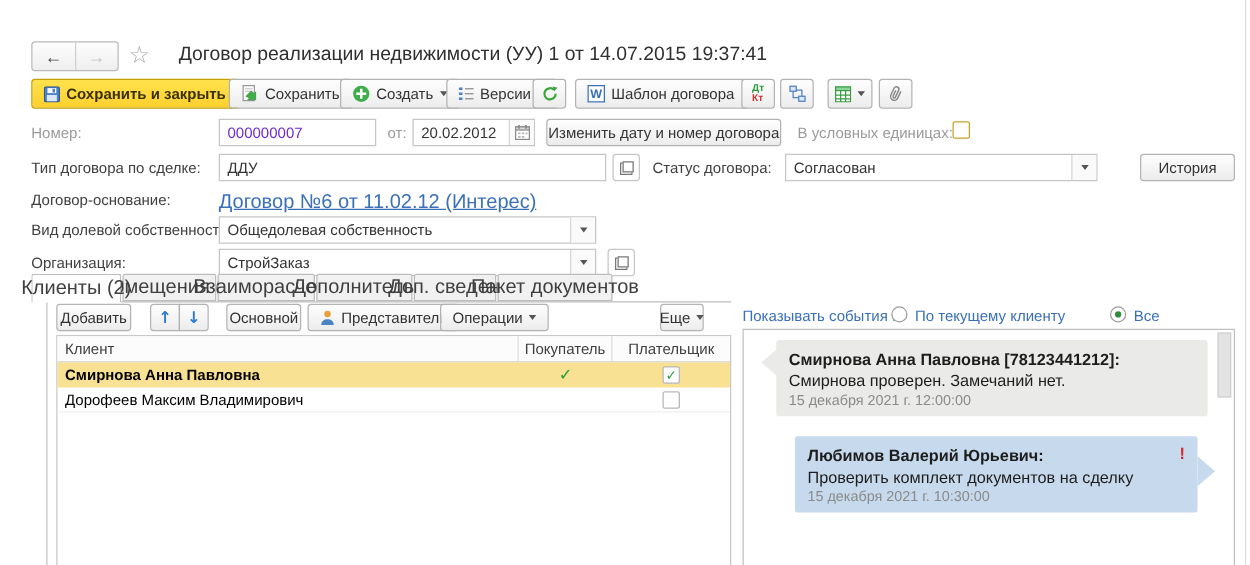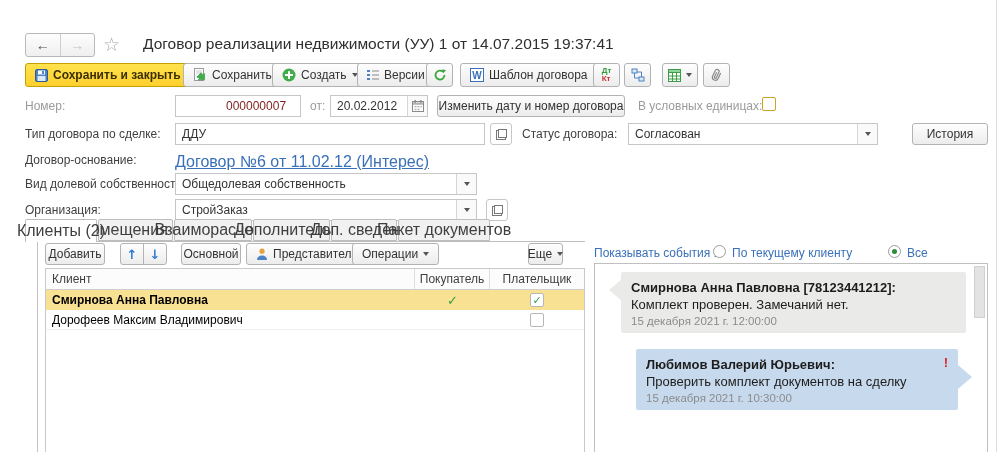--- a/index.html
+++ b/index.html
@@ -23,21 +23,21 @@
   .navgroup { position:absolute; left:25px; top:33px; width:70px; height:24px; border:1px solid #b9b9b9; border-radius:3px; background:linear-gradient(#fdfdfd,#efefef); display:flex; }
   .navgroup .half { flex:1; display:flex; align-items:center; justify-content:center; font-size:14px; font-weight:bold; }
   .navgroup .half:first-child { border-right:1px solid #cfcfcf; color:#4a4a4a; }
   .navgroup .half:last-child { color:#c2c2c2; }
   .star { position:absolute; left:103px; top:33px; font-size:19px; color:#a9a9a9; font-family:"DejaVu Sans",sans-serif; }
   .title { position:absolute; left:143px; top:35px; font-size:15.5px; color:#2f2f2f; white-space:nowrap; }
 
   
   .field { position:absolute; height:22px; border:1px solid #c6c6c6; background:#fff; display:flex; align-items:center; font-size:12px; color:#333; }
   .field .val { padding:0 6px; flex:1; white-space:nowrap; overflow:hidden; }
-  .field .val.dim { color:#7f1d1d;margin-left:44px; }
+  .field .val.dim { color:#6d28d9; }
   .field .cell { width:20px; align-self:stretch; border-left:1px solid #d6d6d6; display:flex; align-items:center; justify-content:center; background:#fafafa; }
   .link { position:absolute; font-size:16px; color:#3a70b9; text-decoration:underline; white-space:nowrap; cursor:pointer; }
   .checkbox { position:absolute; width:14px; height:14px; border:1px solid #b0b0b0; border-radius:2px; background:#fff; display:flex; align-items:center; justify-content:center; font-size:11px; font-weight:bold; color:#2e9e3e; }
   .checkbox.gold { border-color:#c9a227; }
 
   
   .tab { position:absolute; top:219px; height:22px; border:1px solid #bdbdbd; border-radius:2px 2px 0 0; background:#f1f1f1; display:flex; align-items:center; justify-content:center; font-size:16px; color:#3f3f3f; white-space:nowrap; z-index:1; }
   .tab.active { background:#fff; height:23px; border-bottom:none; z-index:3; }
   .hline { position:absolute; height:1px; background:#bdbdbd; z-index:2; }
   .vline { position:absolute; width:1px; background:#c4c4c4; }
@@ -338,21 +338,21 @@
   <div class="rlabel" style="left:594px; top:246px;">Показывать события :</div>
   <div class="radio" style="left:713px; top:245px;"></div>
   <div class="rlabel" style="left:732px; top:246px;">По текущему клиенту</div>
   <div class="radio on" style="left:888px; top:245px;"></div>
   <div class="rlabel" style="left:907px; top:246px;">Все</div>
 
   <div class="panel">
     <div class="tail-left" style="left:14px; top:15px;"></div>
     <div class="bubble gray" style="left:26px; top:8px; width:345px;">
       <div class="author">Смирнова Анна Павловна [78123441212]:</div>
-      <div class="msg">Комплект проверен. Замечаний нет.</div>
+      <div class="msg">Смирнова проверен. Замечаний нет.</div>
       <div class="ts">15 декабря 2021 г. 12:00:00</div>
     </div>
 
     <div class="bubble blue" style="left:41px; top:85px; width:322px;">
       <div class="author">Любимов Валерий Юрьевич:</div>
       <div class="msg">Проверить комплект документов на сделку</div>
       <div class="ts">15 декабря 2021 г. 10:30:00</div>
       <div class="imp">!</div>
     </div>
     <div class="tail-right" style="left:363px; top:101px;"></div>

